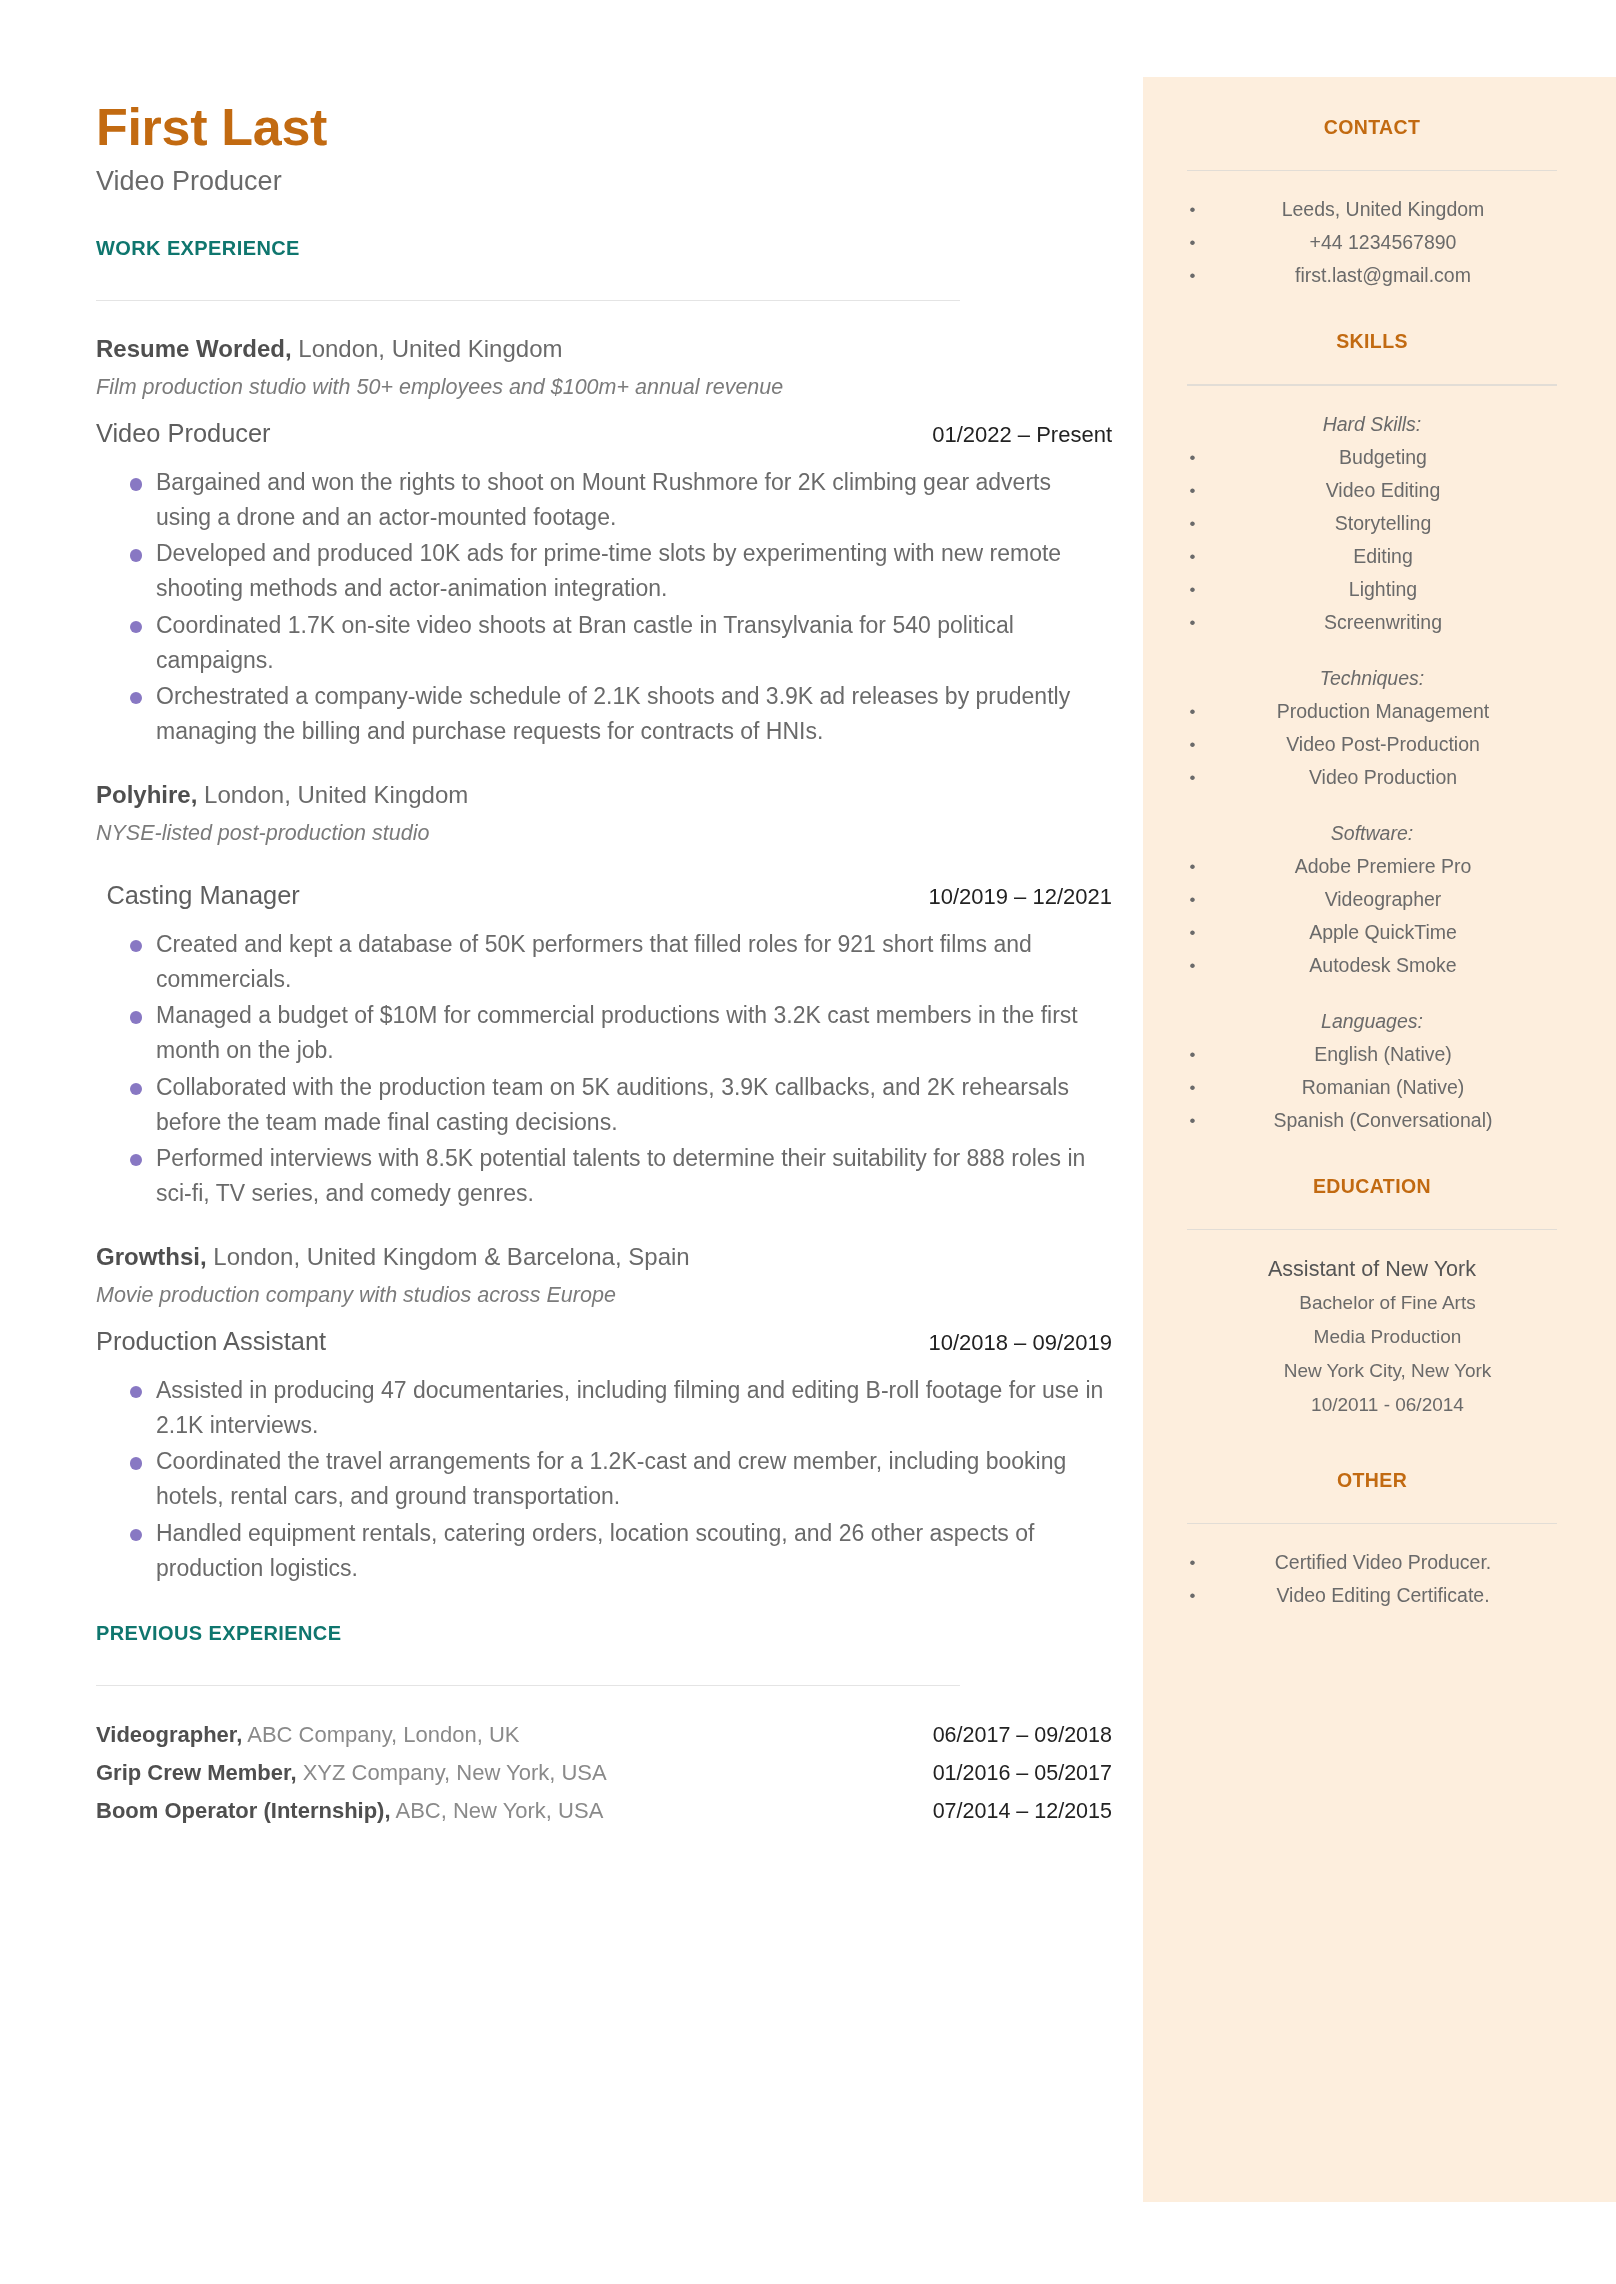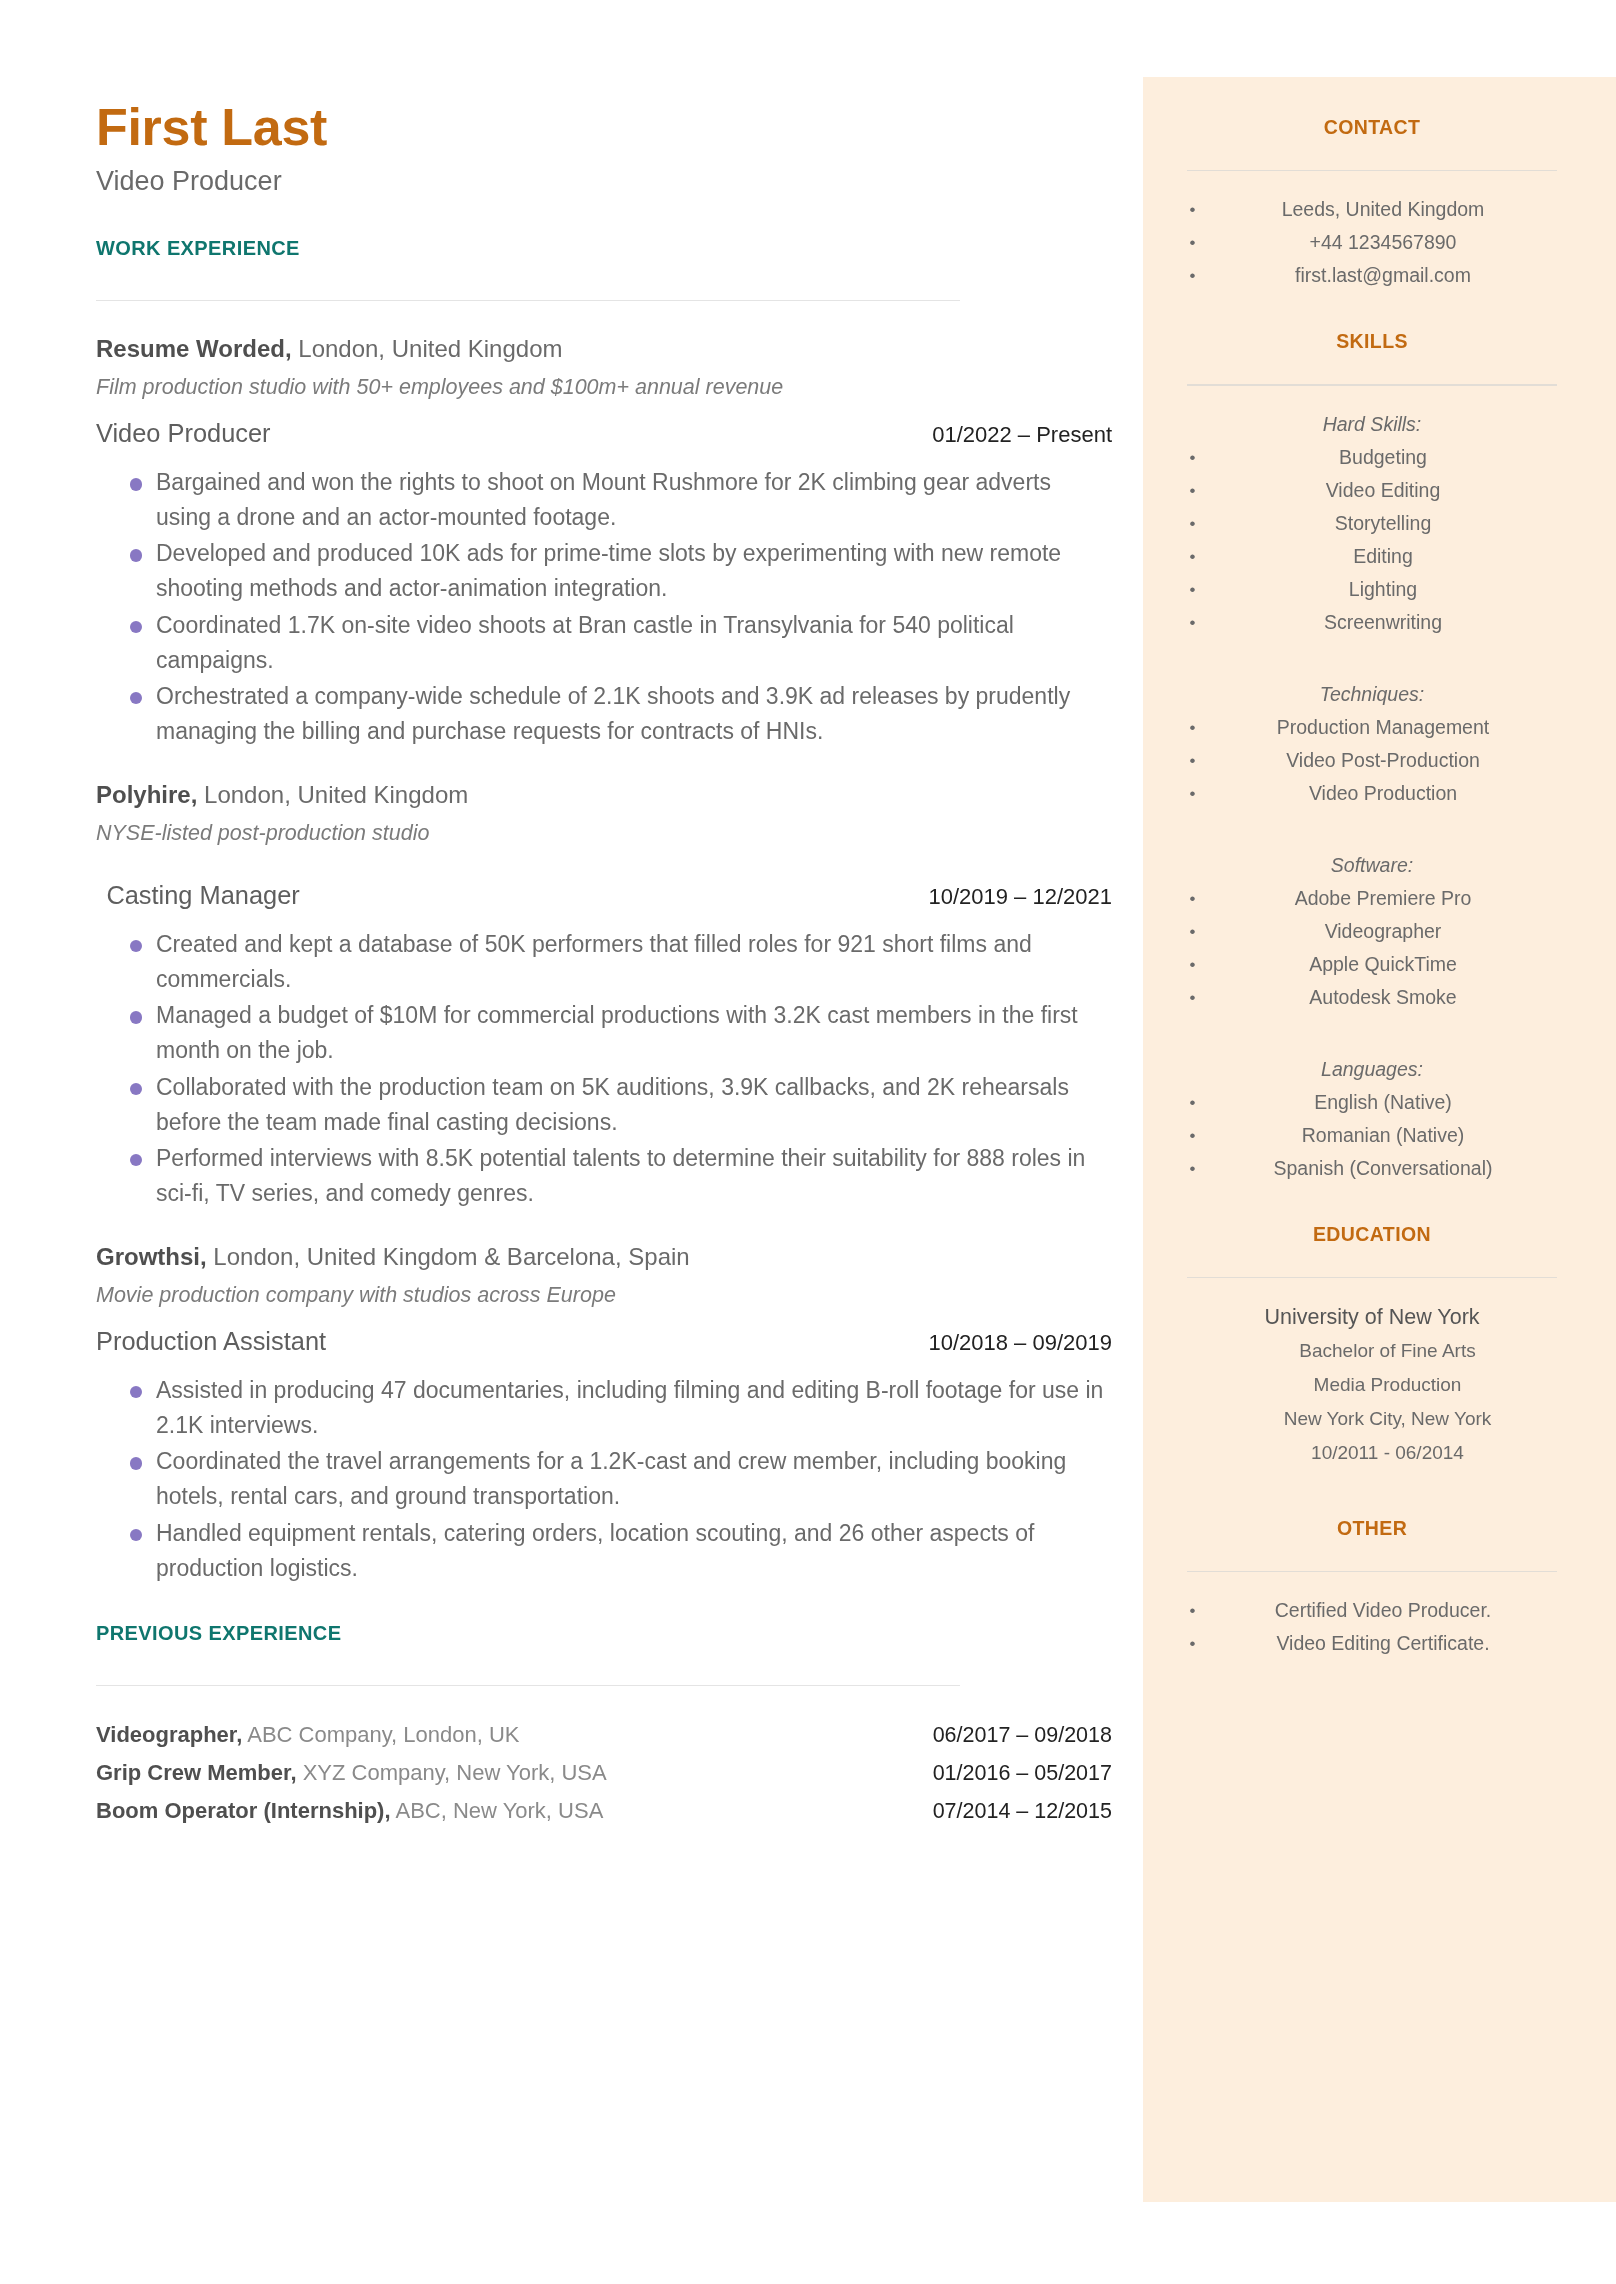--- a/index.html
+++ b/index.html
@@ -48,21 +48,21 @@
     position:absolute;
     left:2.6px; top:0;
     font-size:17px;
     color:#6a6a6a;
   }
   .side-sub {
     font-size:19.5px;
     font-style:italic;
     color:#6a6a6a;
     line-height:33px;
-    margin-top:21px;
+    margin-top:5px;
   }
   .side-sub.first { margin-top:0; }
   .group-gap { height:18px; }
 
   .edu-name { font-size:21.5px; color:#555; line-height:34px; }
   .edu-line { font-size:19px; color:#6a6a6a; line-height:34px;margin-left:31px; }
   .sec-gap-lg { height:47px; }
   .sec-gap-md { height:38px; }
 
   
@@ -204,21 +204,21 @@
       <div class="side-sub">Languages:</div>
       <ul class="side-list">
         <li>English (Native)</li>
         <li>Romanian (Native)</li>
         <li>Spanish (Conversational)</li>
       </ul>
 
       <div class="sec-gap-md"></div>
       <div class="side-head">EDUCATION</div>
       <div class="side-rule"></div>
-      <div class="edu-name">University of New York</div>
+      <div class="edu-name">Assistant of New York</div>
       <div class="edu-line">Bachelor of Fine Arts</div>
       <div class="edu-line">Media Production</div>
       <div class="edu-line">New York City, New York</div>
       <div class="edu-line">10/2011 - 06/2014</div>
 
       <div class="sec-gap-lg"></div>
       <div class="side-head">OTHER</div>
       <div class="side-rule"></div>
       <ul class="side-list">
         <li>Certified Video Producer.</li>

